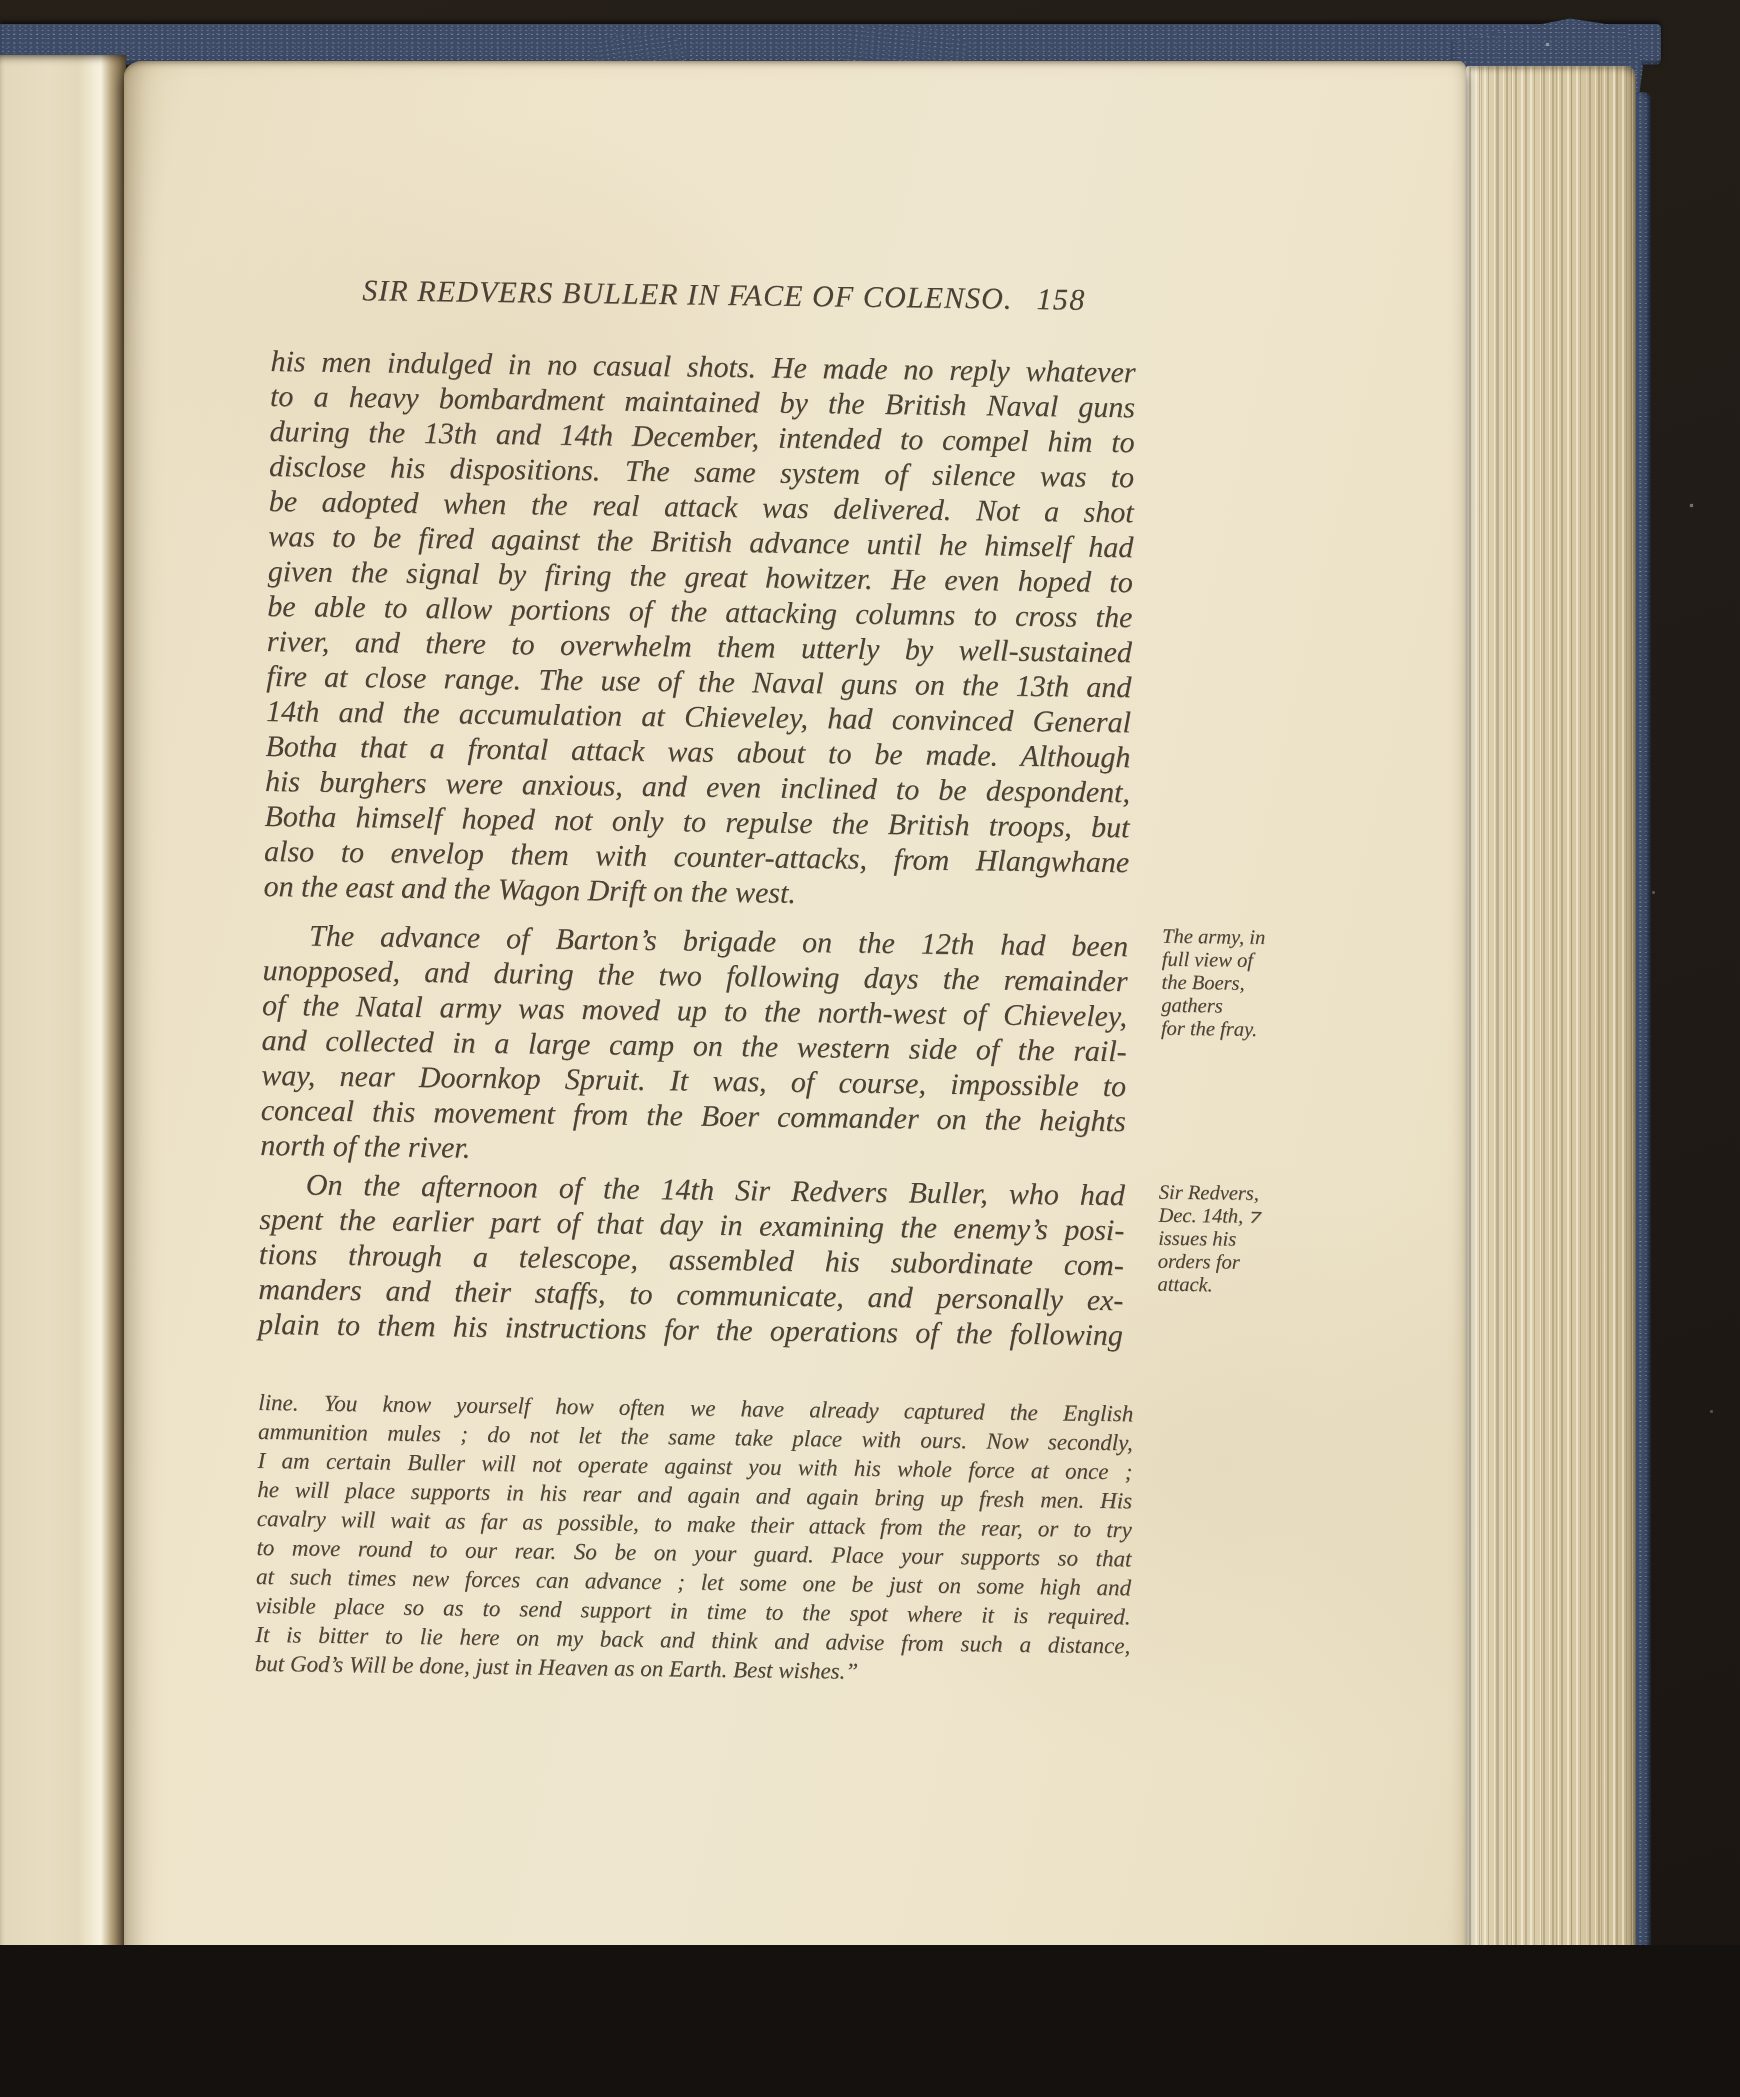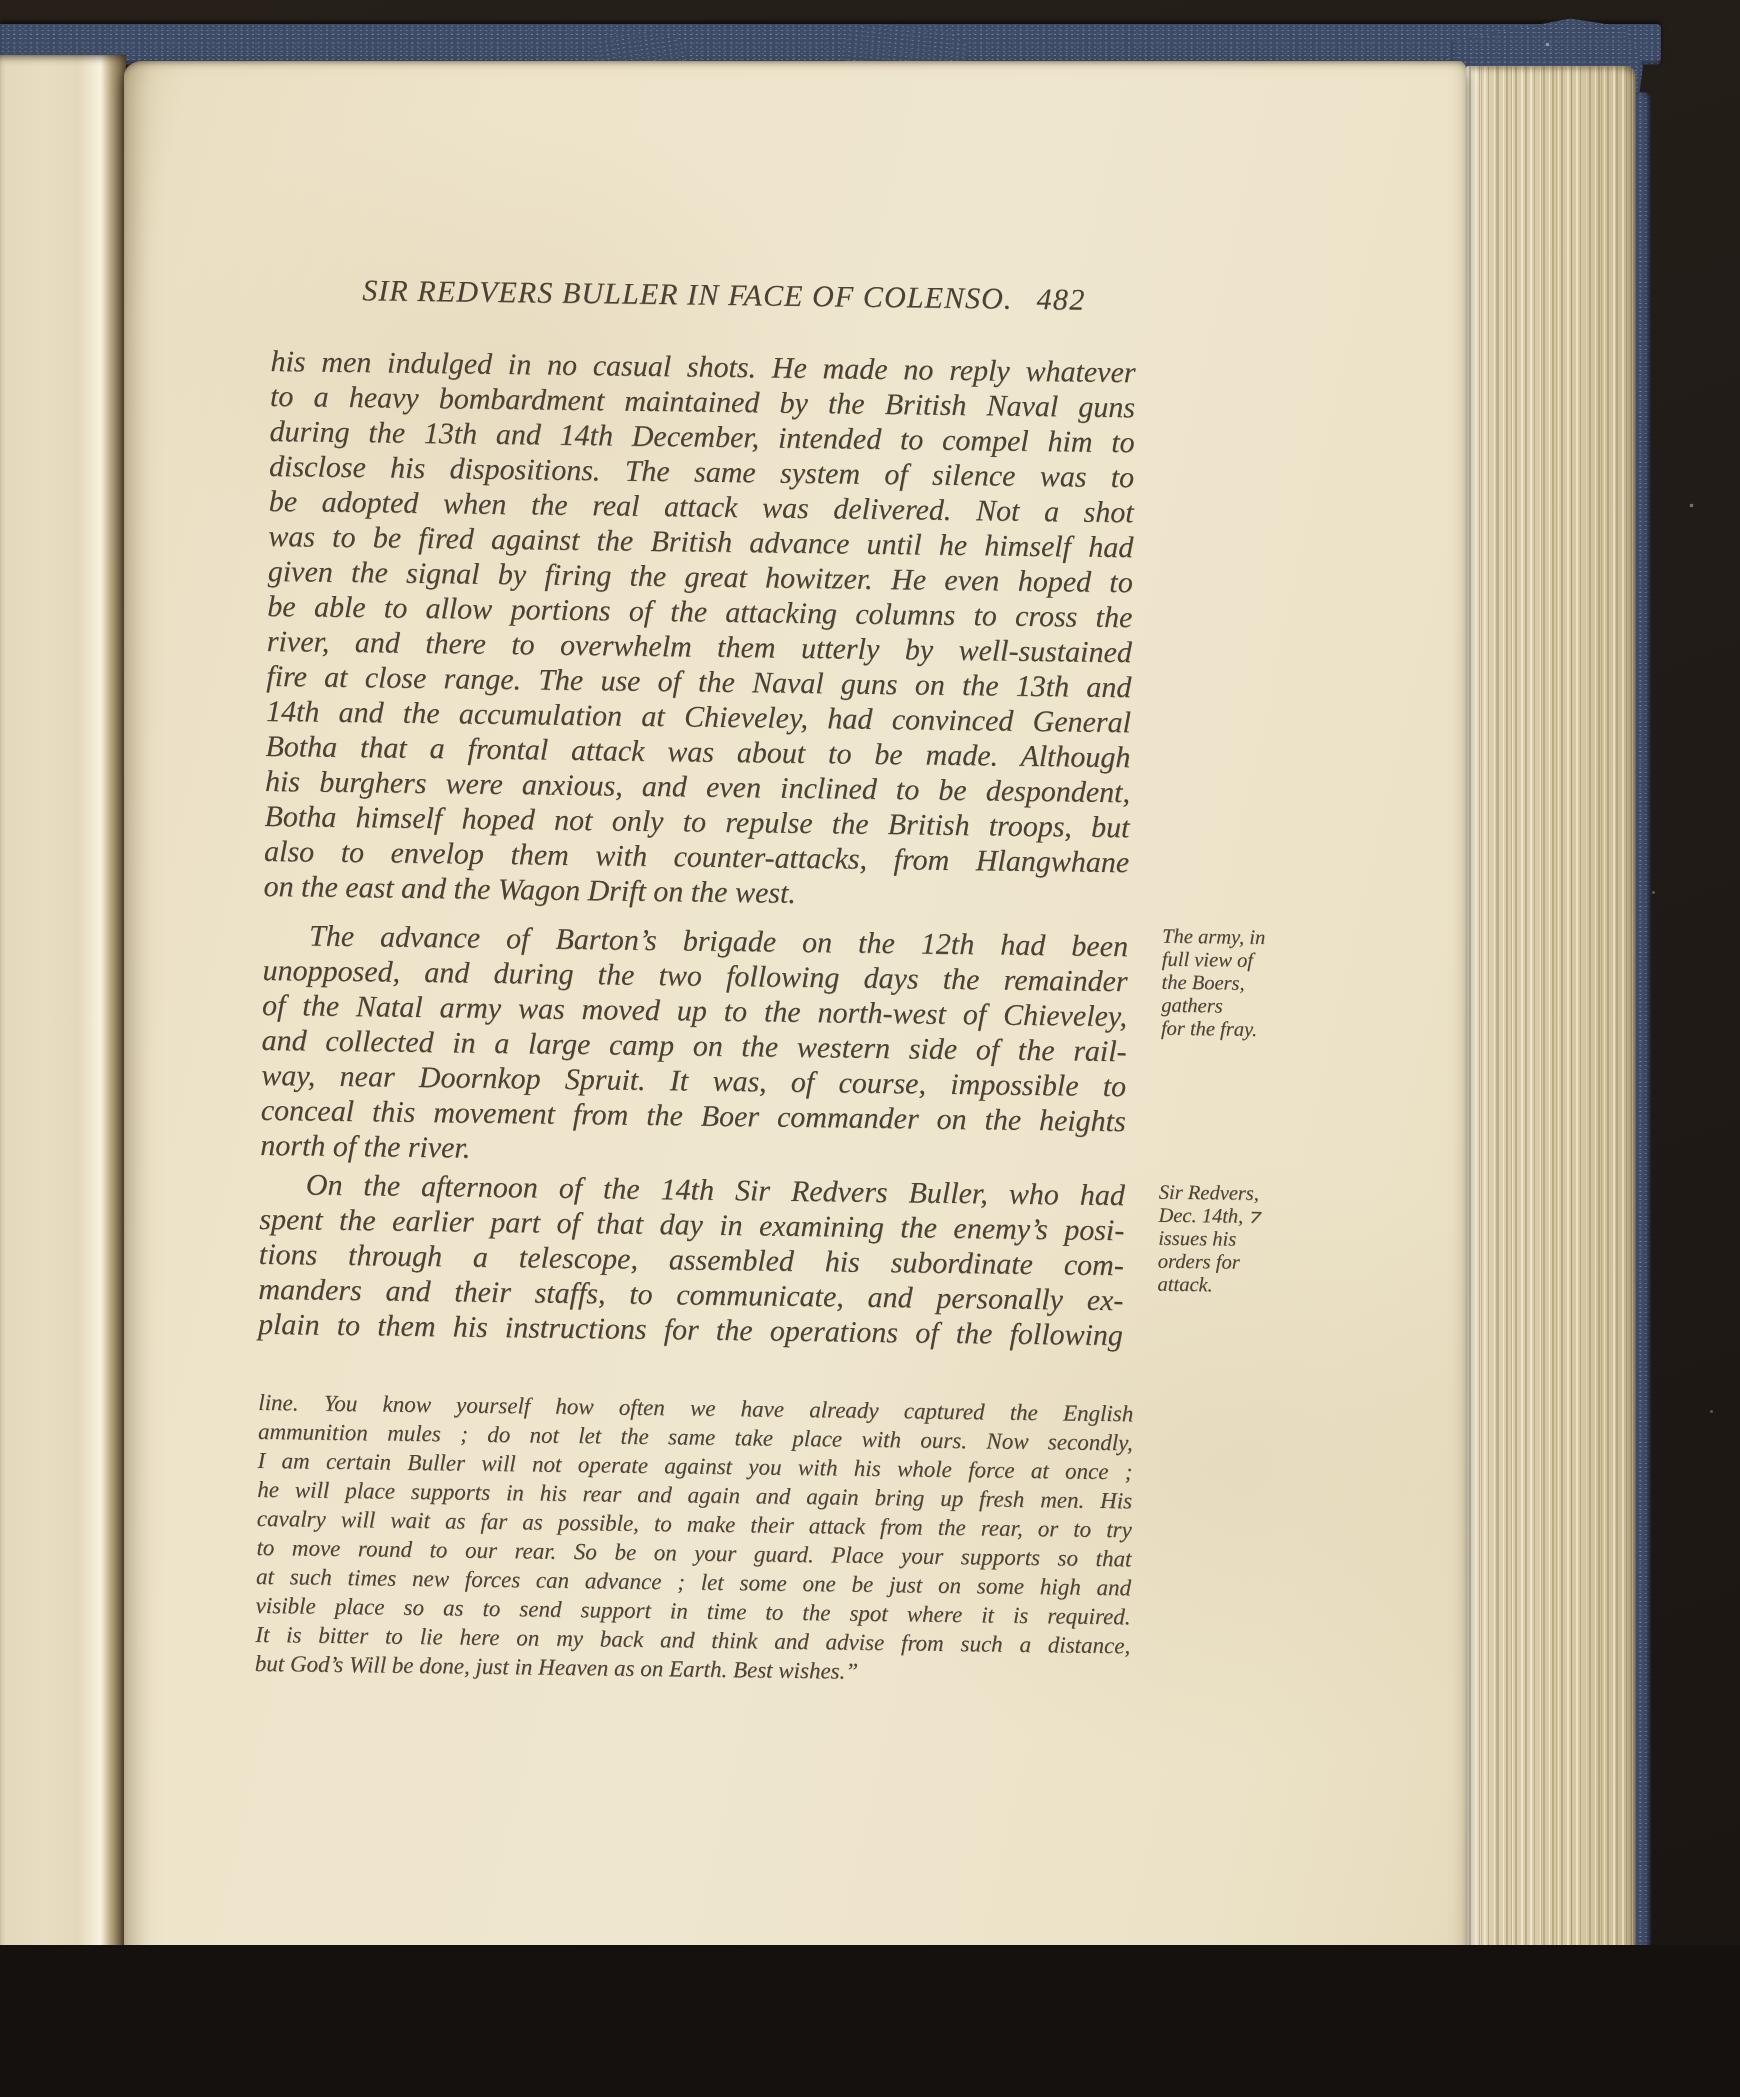--- a/index.html
+++ b/index.html
@@ -143,21 +143,21 @@
   <div id="underpage"></div>
   <div id="fore-edge"></div>
   <div id="page"></div>
   <div id="bottom-shadow"></div>
   <div id="dust"></div>
 
   <div id="text-layer">
 
     <div id="header" class="txt">
       <span>SIR REDVERS BULLER IN FACE OF COLENSO.</span>
-      <span class="pagenum">482</span>
+      <span class="pagenum">158</span>
     </div>
 
     <div id="para-1" class="para txt">
         <div class="tl">his men indulged in no casual shots. He made no reply whatever</div>
         <div class="tl">to a heavy bombardment maintained by the British Naval guns</div>
         <div class="tl">during the 13th and 14th December, intended to compel him to</div>
         <div class="tl">disclose his dispositions. The same system of silence was to</div>
         <div class="tl">be adopted when the real attack was delivered. Not a shot</div>
         <div class="tl">was to be fired against the British advance until he himself had</div>
         <div class="tl">given the signal by firing the great howitzer. He even hoped to</div>

